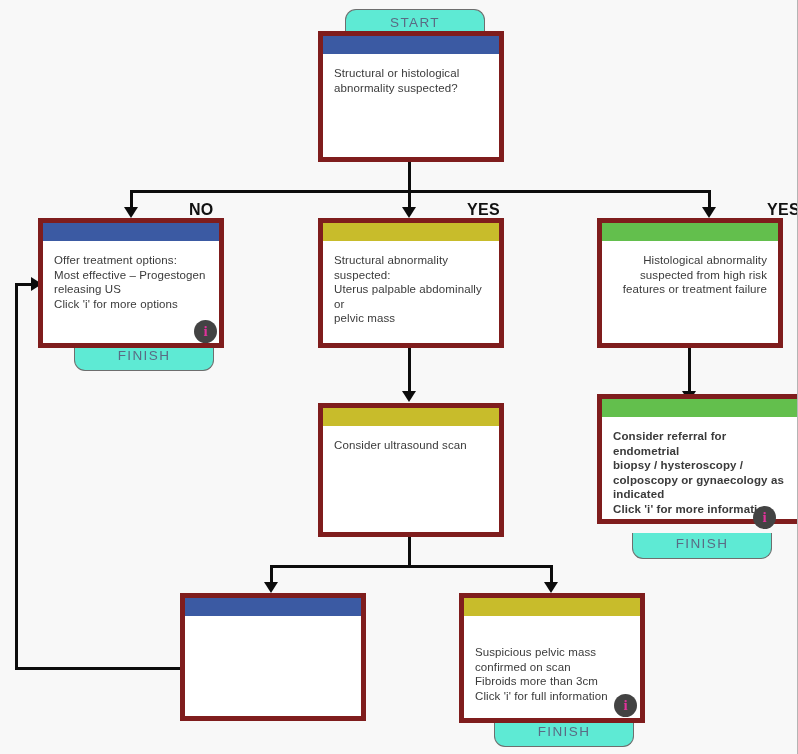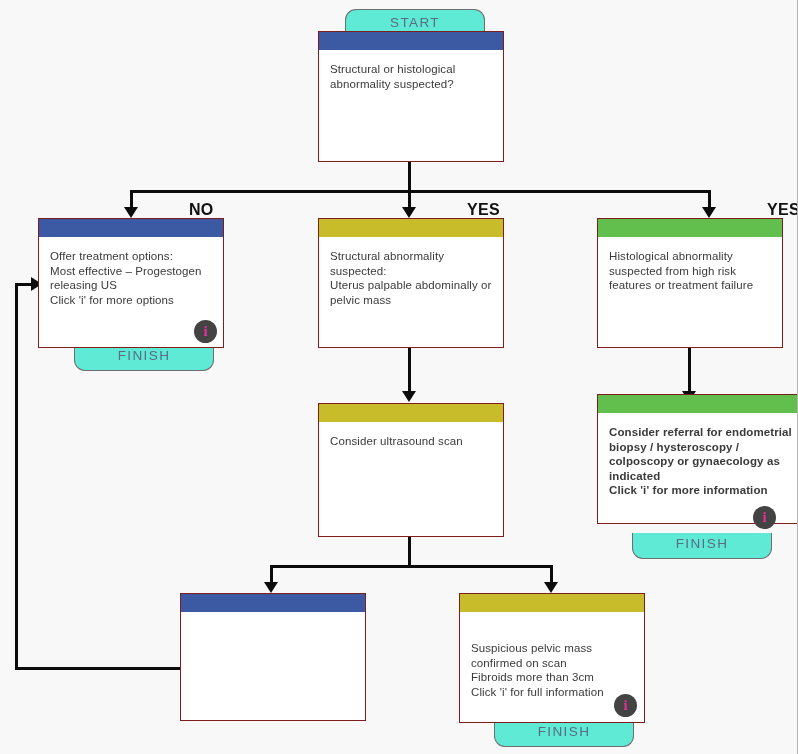--- a/index.html
+++ b/index.html
@@ -15,21 +15,21 @@
     background: #f8f8f8;
     font-family: "Liberation Sans", sans-serif;
     overflow: hidden;
   }
 
   
   .node {
     position: absolute;
     box-sizing: border-box;
     background: #ffffff;
-    border: 1px solid #7f1d1d;
+    border: 5px solid #7f1d1d;
     z-index: 5;
   }
   .node-header {
     height: 18px;
     width: 100%;
     box-sizing: border-box;
   }
   .node-body {
     padding: 12px 11px 8px 11px;
     font-size: 11.5px;
@@ -167,21 +167,21 @@
   <div class="tab tab-finish" style="left:62px; top:345px; width:140px;">FINISH</div>
 
   <div class="node" style="left:318px; top:218px; width:186px; height:130px;">
     <div class="node-header" style="background:#c8bc2b;"></div>
     <div class="node-body">Structural abnormality
 suspected:
 Uterus palpable abdominally or
 pelvic mass</div>
   </div>
 
-  <div class="node" style="left:597px; top:218px; width:186px; height:130px;">
+  <div class="node" style="left:597px; top:218px; width:186px; height:130px;text-align:right;">
     <div class="node-header" style="background:#63bf4d;"></div>
     <div class="node-body">Histological abnormality
 suspected from high risk
 features or treatment failure</div>
   </div>
 
   <div class="ln" style="left:408px; top:348px; width:3px; height:45px;"></div>
   <div class="arrow-down" style="left:402px; top:391px;"></div>
 
   <div class="ln" style="left:688px; top:348px; width:3px; height:45px;"></div>

